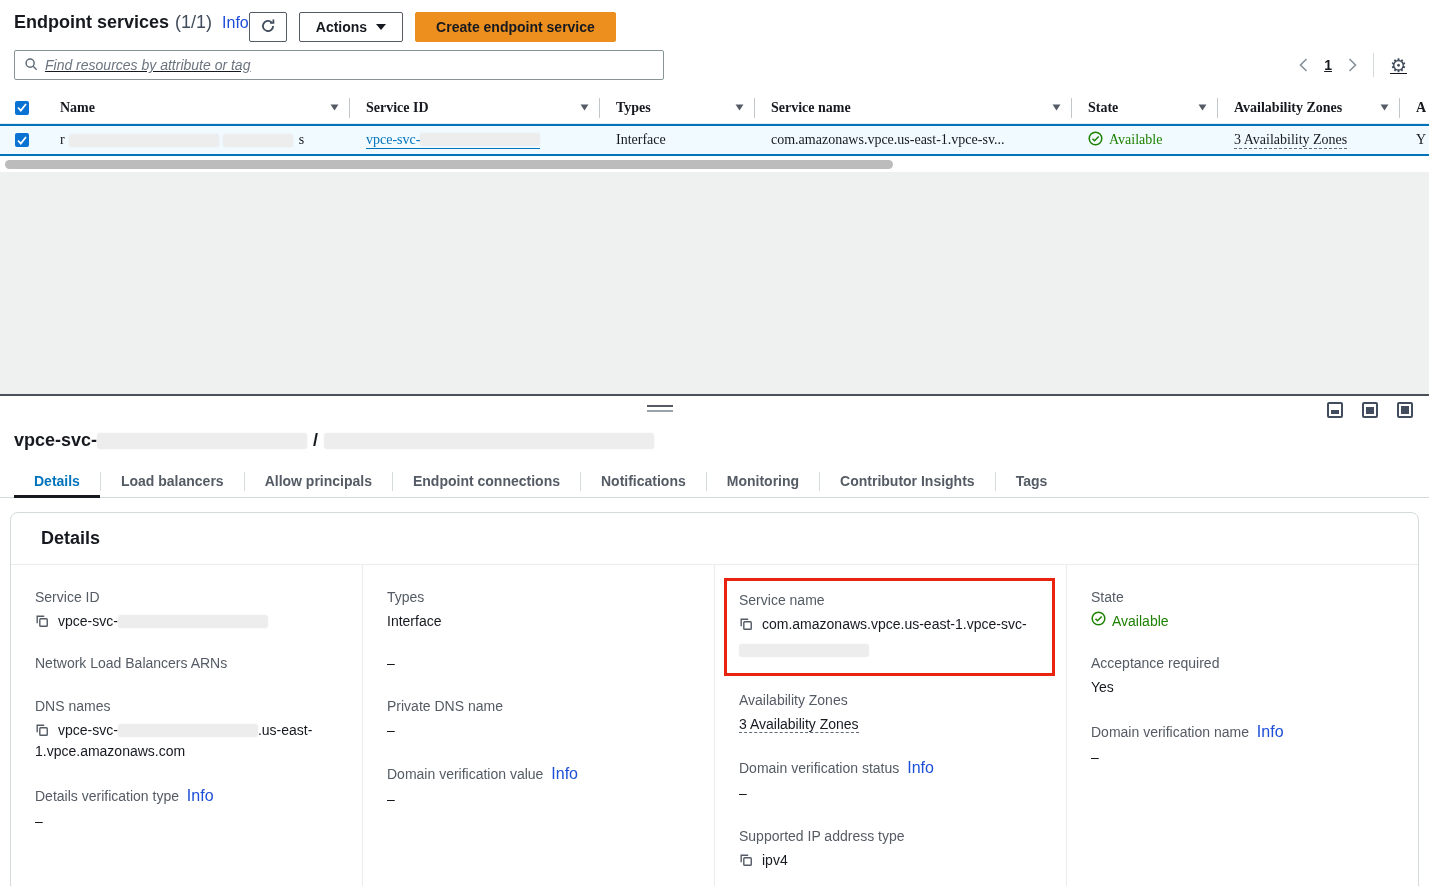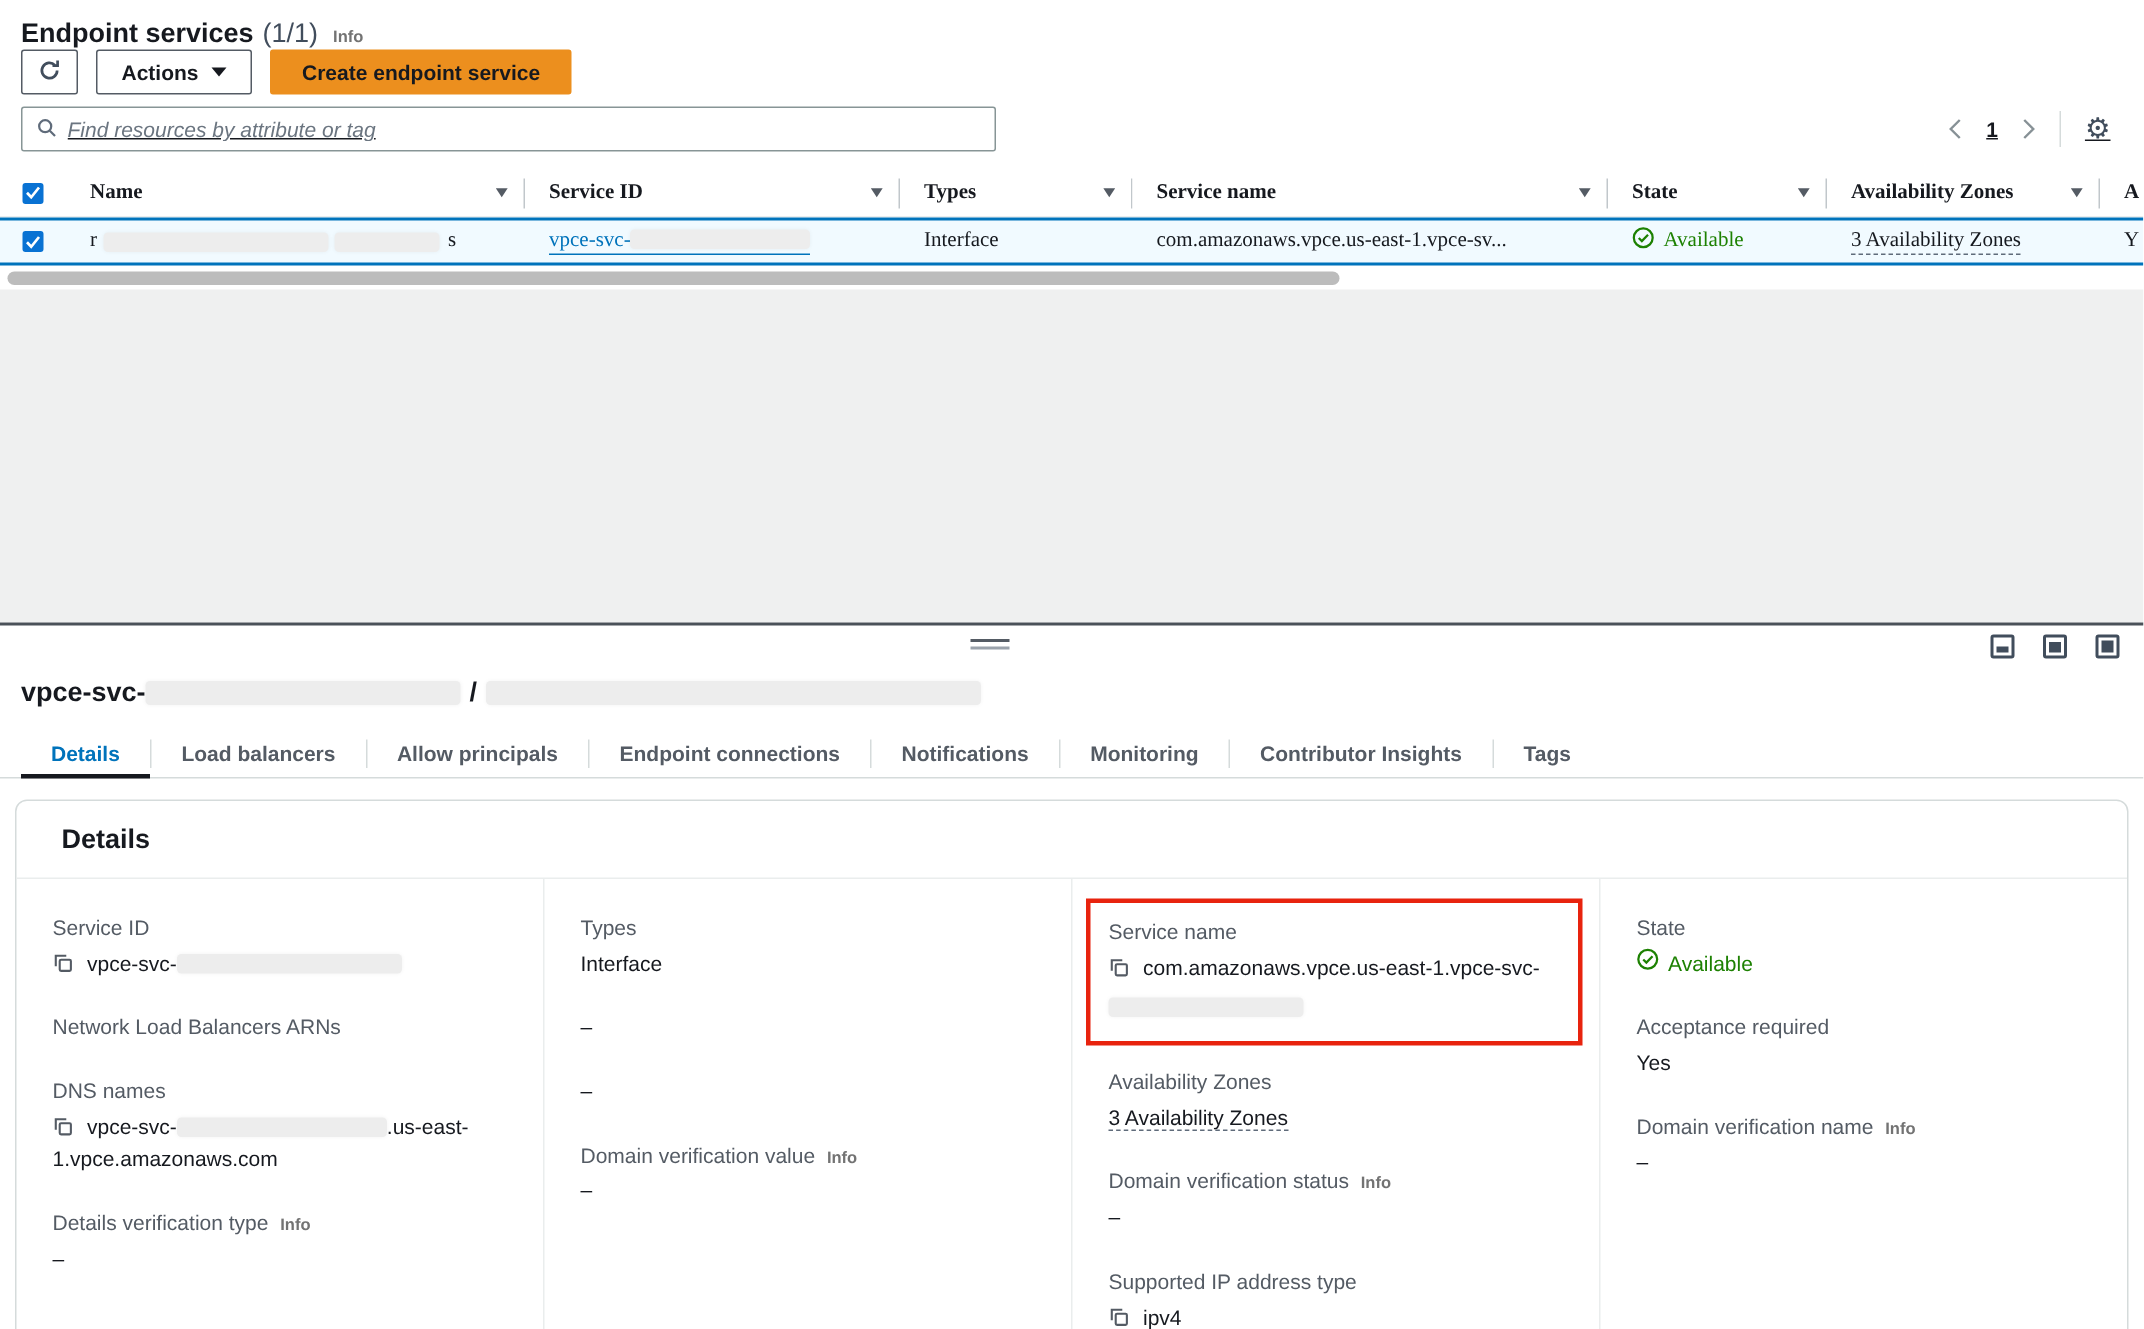--- a/index.html
+++ b/index.html
@@ -1,25 +1,25 @@
 <!DOCTYPE html>
 <html><head>
 <meta charset="utf-8">
 <style>
   * { box-sizing: border-box; margin: 0; padding: 0; }
   html,body { width:1429px; height:886px; overflow:hidden; background:#fff;
     font-family:"Liberation Sans", sans-serif; color:#16191f; font-size:14px; }
 
   
   .top-section { background:#fff; padding-top:12px; }
-  .header-row { display:flex; justify-content:flex-start; align-items:flex-start; padding:0 40px 0 14px;flex-direction:column; }
+  .header-row { display:flex; justify-content:flex-start; align-items:flex-start; padding:0 40px 0 14px; }
   .page-title { font-size:18px; display:flex; align-items:baseline; gap:6px; }
   .page-title .t { font-weight:bold; }
   .page-title .count { font-weight:normal; color:#414d5c; }
-  .info-link { color:#737373; font-size:11px; font-weight:bold; text-decoration:none; margin-left:4px; cursor:pointer; }
+  .info-link { color:#1d4ed8; font-size:16px; font-weight:normal; text-decoration:none; margin-left:4px; cursor:pointer; }
   .header-actions { display:flex; gap:12px; }
   .btn { height:30px; border:1px solid #545b64; border-radius:2px; background:#fff; display:flex;
          align-items:center; justify-content:center; font-weight:bold; font-size:14px; color:#16191f; cursor:pointer; }
   .btn-icon { width:38px; }
   .btn-actions { padding:0 16px; gap:9px; }
   .caret-down { width:0; height:0; border-left:5px solid transparent; border-right:5px solid transparent; border-top:6px solid #16191f; }
   .btn-primary { background:#ec8f1e; border:1px solid #ec8f1e; padding:0 20px; }
 
   .controls-row { display:flex; justify-content:space-between; align-items:center; padding:0 22px 0 14px; margin-top:8px;text-decoration:underline; }
   .search-box { width:650px; height:30px; border:1px solid #879596; border-radius:2px; display:flex; align-items:center; padding:0 9px; gap:7px; background:#fff; }
@@ -383,20 +383,21 @@
 
       <div class="col">
         <div class="field">
           <div class="flabel">Types</div>
           <div class="fvalue">Interface</div>
         </div>
         <div class="field">
           <div class="fvalue dash">–</div>
         </div>
         <div class="field">
+          <div class="flabel">Private DNS name</div>
           <div class="fvalue dash">–</div>
         </div>
         <div class="field">
           <div class="flabel"><span>Domain verification value</span>
             <a class="info-link">Info</a>
           </div>
           <div class="fvalue dash">–</div>
         </div>
       </div>
 

